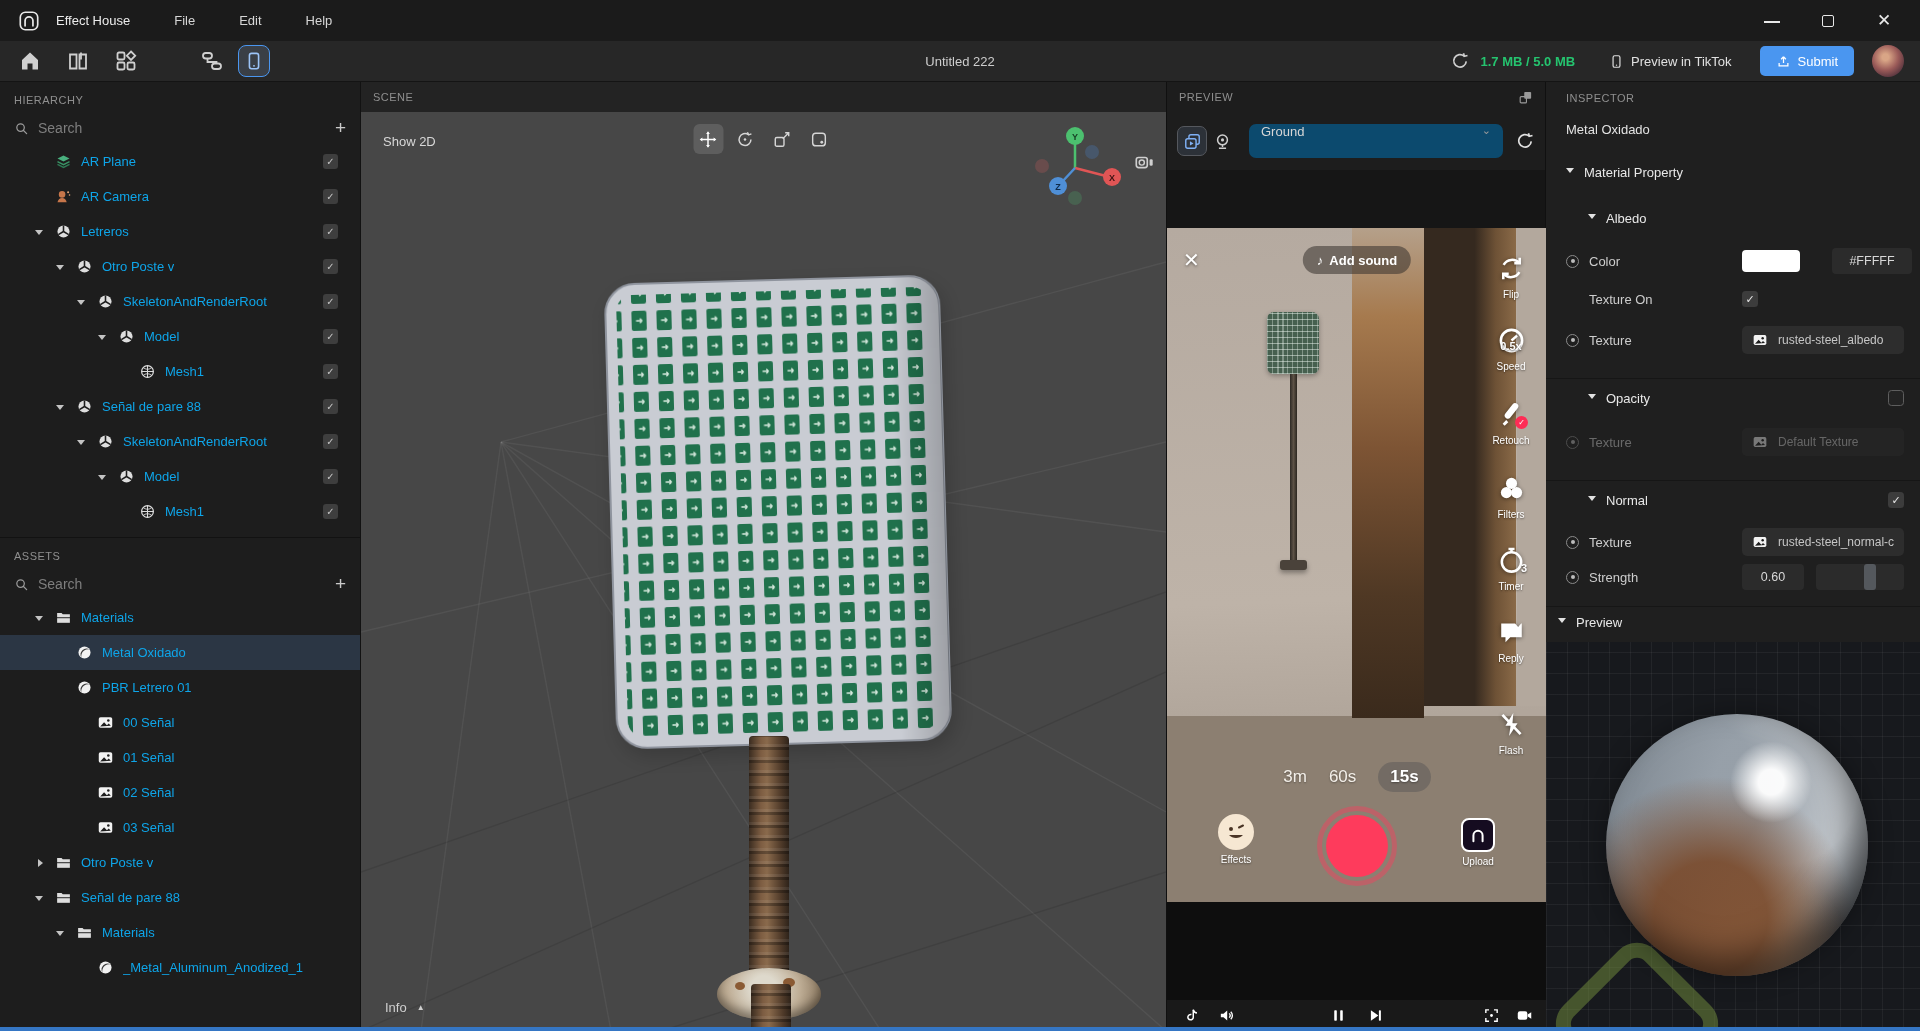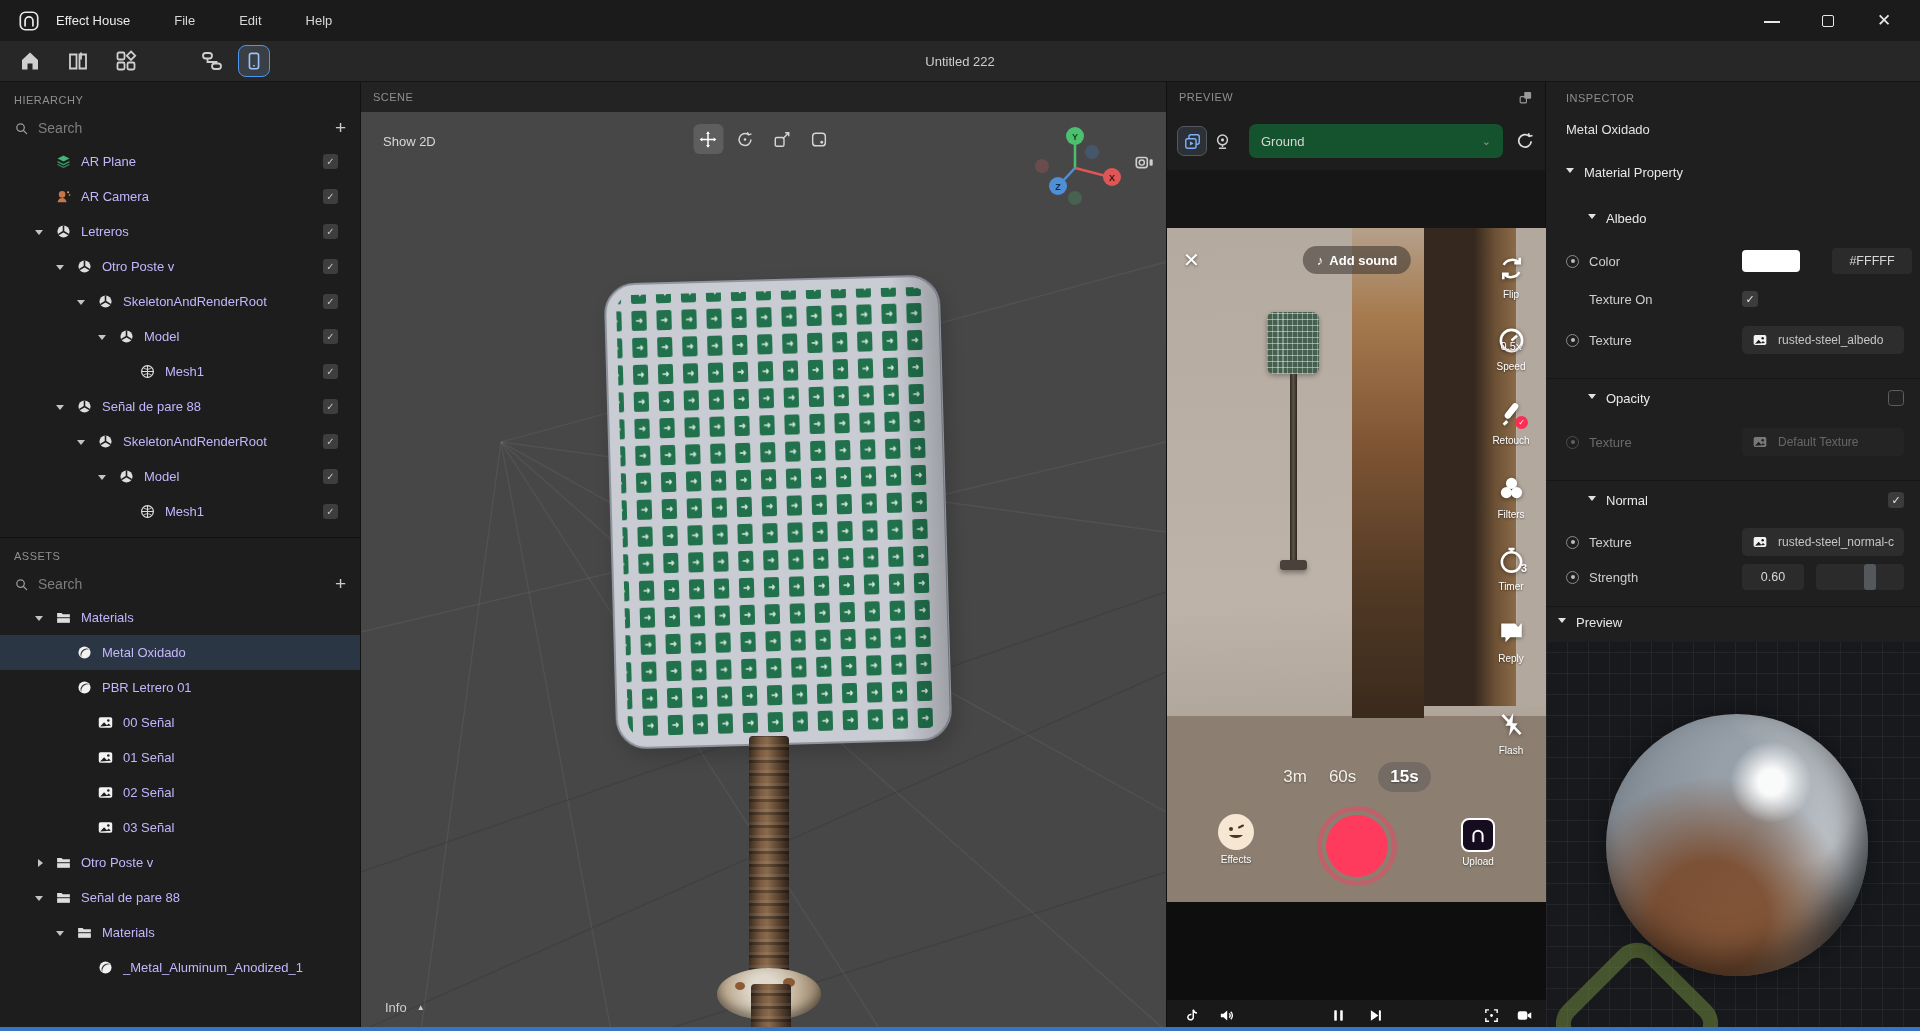--- a/index.html
+++ b/index.html
@@ -36,21 +36,21 @@
 
   
   .leftcol { position:absolute; left:0; top:82px; width:361px; height:949px; background:#1d1d1d; border-right:1px solid #121212; }
   .sec-title { padding:12px 14px 6px 14px; font-size:11px; letter-spacing:.5px; color:#8f8f8f; }
   .searchrow { display:flex; align-items:center; height:32px; padding:0 14px; color:#7e7e7e; }
   .searchrow svg { width:15px; height:15px; margin-right:9px; color:#9a9a9a; }
   .searchrow .ph { font-size:14px; flex:1; }
   .plus { font-size:19px; color:#c9c9c9; line-height:18px; }
   .assets-sec { border-top:1px solid #121212; margin-top:8px; }
 
-  .trow { display:flex; align-items:center; height:35px; padding-left:calc(14px + var(--d)*21px); padding-right:22px; font-size:13px; color:#c4b5fd; }
+  .trow { display:flex; align-items:center; height:35px; padding-left:calc(14px + var(--d)*21px); padding-right:22px; font-size:13px; color:#0ea5e9; }
   .trow.sel { background:#2b3644; }
   .caret { width:20px; display:flex; align-items:center; }
   .cd::before { content:""; border:4.5px solid transparent; border-top:5.5px solid #c4c4c4; margin-top:5px; }
   .cr::before { content:""; border:4.5px solid transparent; border-left:5.5px solid #c4c4c4; margin-left:3px; }
   .ticon { width:17px; height:17px; margin-right:9px; color:#dedede; flex:none; }
   .tlabel { white-space:nowrap; overflow:hidden; text-overflow:ellipsis; }
   .cb { margin-left:auto; width:15px; height:15px; border-radius:3px; background:#3e3e3e; color:#c4c4c4; font-size:10px; display:flex; align-items:center; justify-content:center; flex:none; }
   .cb::after { content:"✓"; }
 
   
@@ -80,21 +80,21 @@
   .pbase i { position:absolute; border-radius:50%; background:#8a5a34; }
 
   
   .pv { position:absolute; left:1166px; top:82px; width:380px; height:949px; background:#161616; border-left:1px solid #101010; border-right:1px solid #101010; }
   .pv-head { height:30px; background:#1d1d1d; display:flex; align-items:center; padding:0 12px; font-size:11px; letter-spacing:.5px; color:#8f8f8f; }
   .popout { margin-left:auto; width:15px; height:15px; color:#9a9a9a; }
   .pv-controls { position:absolute; left:0; top:30px; right:0; height:58px; background:#1d1d1d; display:flex; align-items:center; padding:0 10px; }
   .pv-ic { width:30px; height:30px; border-radius:7px; display:flex; align-items:center; justify-content:center; color:#cfcfcf; }
   .pv-ic.on { background:#2c3138; border:1.5px solid #55585e; color:#7fb0f5; }
   .pv-ic svg { width:19px; height:19px; }
-  .ground-dd { margin-left:12px; flex:1; height:34px; background:#14532d; border-radius:7px; display:flex; align-items:center; padding:0 12px; font-size:13px; color:#d6d6d6; }
+  .ground-dd { margin-left:12px; flex:1; height:34px; background:#0c4a6e; border-radius:7px; display:flex; padding:0 12px; font-size:13px; color:#d6d6d6; }
   .ground-dd .chev { margin-left:auto; color:#9a9a9a; font-size:11px; }
   .pv-refresh { margin-left:12px; width:20px; height:20px; color:#e0e0e0; }
 
   .cam { position:absolute; left:0; top:146px; width:380px; height:674px; overflow:hidden;
     background: linear-gradient(178deg, #b5aaa0 0%, #beb3a8 55%, #b1a69b 72%); }
   .ground { position:absolute; left:0; top:488px; width:100%; height:186px;
     background: linear-gradient(180deg, #93860f0 0%, #8e8173 10%, #857868 100%);
     background-color:#8c7f71; }
   .rstrip { position:absolute; left:185px; top:0; width:72px; height:490px;
     background: linear-gradient(180deg, #b5a08a 0%, #a67a4e 18%, #7d5434 45%, #4f3824 75%, #3a2a1c 100%); }
@@ -105,21 +105,21 @@
                       repeating-linear-gradient(90deg, rgba(235,245,238,.35) 0 1.5px, transparent 1.5px 5px);
     box-shadow: 0 2px 5px rgba(0,0,0,.3); }
   .minipole { position:absolute; left:123px; top:146px; width:7px; height:190px; background:linear-gradient(90deg,#2e2a25,#5d5246,#2b261f); }
   .minibase { position:absolute; left:113px; top:332px; width:27px; height:10px; background:#4a423a; border-radius:3px; box-shadow:0 3px 5px rgba(0,0,0,.35); }
 
   .cam-close { position:absolute; left:16px; top:20px; font-size:20px; color:#fff; text-shadow:0 1px 3px rgba(0,0,0,.5); }
   .addsound { position:absolute; left:50%; top:18px; transform:translateX(-50%); height:28px; padding:0 14px; border-radius:15px; background:rgba(55,50,46,.55); color:#fff; font-size:13px; font-weight:bold; display:flex; align-items:center; gap:6px; }
   .side-btn { position:absolute; right:8px; width:56px; text-align:center; color:#fff; }
   .side-btn svg { width:29px; height:29px; filter:drop-shadow(0 1px 2px rgba(0,0,0,.45)); }
   .side-btn .lb { font-size:10px; margin-top:2px; text-shadow:0 1px 2px rgba(0,0,0,.5); }
-  .badge-speed { position:absolute; left:50%; transform:translateX(-50%); top:14px; font-size:11px; font-weight:normal; text-shadow:0 1px 2px rgba(0,0,0,.6); }
+  .badge-speed { position:absolute; left:50%; transform:translateX(-50%); top:14px; font-size:11px; font-weight:bold; text-shadow:0 1px 2px rgba(0,0,0,.6); }
   .badge-timer { position:absolute; right:12px; top:16px; font-size:11px; font-weight:bold; text-shadow:0 1px 2px rgba(0,0,0,.6); }
   .badge-check { position:absolute; right:11px; top:16px; width:13px; height:13px; border-radius:50%; background:#fe2c55; color:#fff; font-size:8px; display:flex; align-items:center; justify-content:center; }
   .durs { position:absolute; left:0; top:534px; width:100%; display:flex; justify-content:center; align-items:center; gap:22px; }
   .dur { font-size:17px; color:#f3efe9; text-shadow:0 1px 2px rgba(0,0,0,.35); }
   .dur.on { background:rgba(105,100,95,.72); color:#fff; font-weight:bold; padding:5px 12px; border-radius:15px; }
   .effects { position:absolute; left:36px; top:586px; width:66px; text-align:center; color:#fff; }
   .effects .face { width:36px; height:36px; border-radius:50%; background:#f6e7d2; margin:0 auto; position:relative; }
   .effects .lb, .upl .lb { font-size:10px; margin-top:4px; text-shadow:0 1px 2px rgba(0,0,0,.5); }
   .rec { position:absolute; left:50%; top:578px; transform:translateX(-50%); width:80px; height:80px; border-radius:50%; border:5px solid rgba(254,59,92,.42); display:flex; align-items:center; justify-content:center; }
   .rec i { width:62px; height:62px; border-radius:50%; background:#fe3b5c; }
@@ -369,20 +369,39 @@
         <use href="#i-grid"></use>
       </svg>
     <svg class="tb-icon gap">
         <use href="#i-nodes"></use>
       </svg>
     <span class="phone-btn">
         <svg>
           <use href="#i-phone"></use>
         </svg>
       </span>
+    <div class="tb-right">
+      <svg class="tb-icon first" style="margin-left:0;width:20px;height:20px">
+          <use href="#i-refresh"></use>
+        </svg>
+      <span class="usage" style="color:#25c46f">1.7 MB / 5.0 MB</span>
+      <span class="pvt">
+        <svg>
+            <use href="#i-phone"></use>
+          </svg>
+        <span>Preview in TikTok</span>
+      </span>
+      <span class="submit-btn" style="background:#4a96f0">
+        <svg>
+            <use href="#i-upload"></use>
+          </svg>
+        <span>Submit</span>
+      </span>
+      <span class="avatar"></span>
+    </div>
   </div>
 
   <div class="leftcol">
     <div class="sec-title">HIERARCHY</div>
     <div class="searchrow">
       <svg class="stroke">
           <use href="#i-search"></use>
         </svg>
       <span class="ph">Search</span>
       <span class="plus">+</span>

